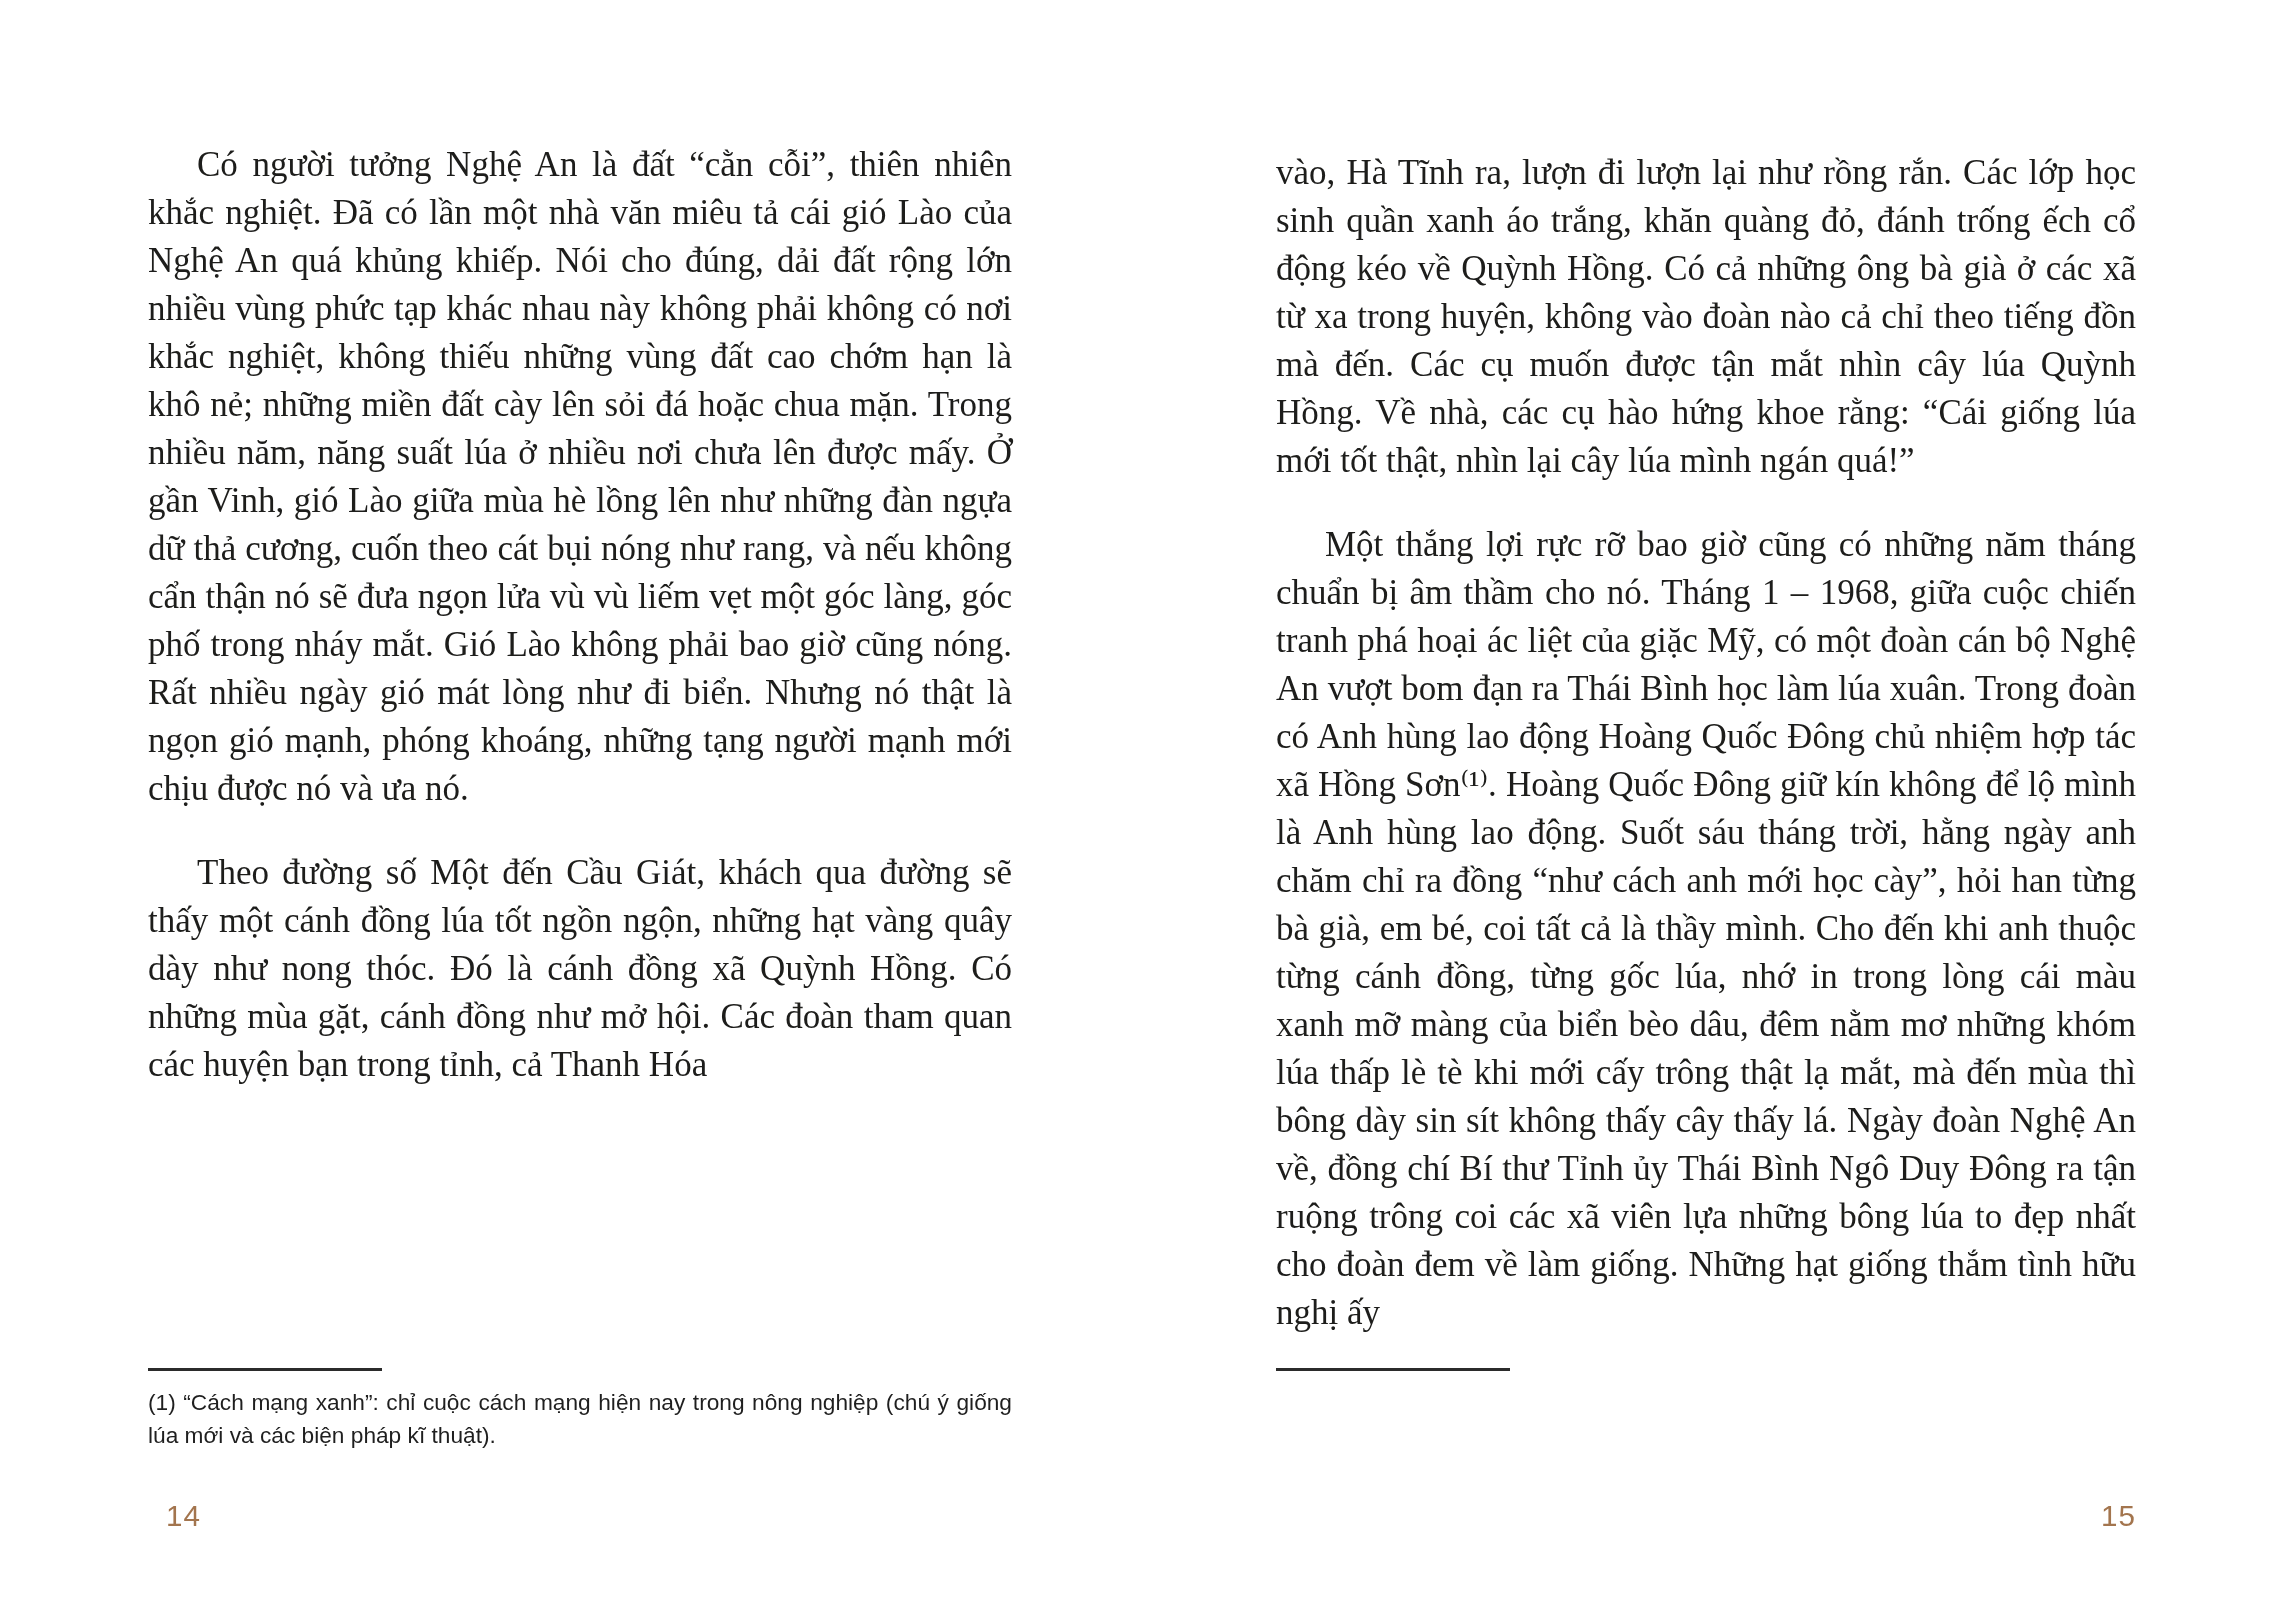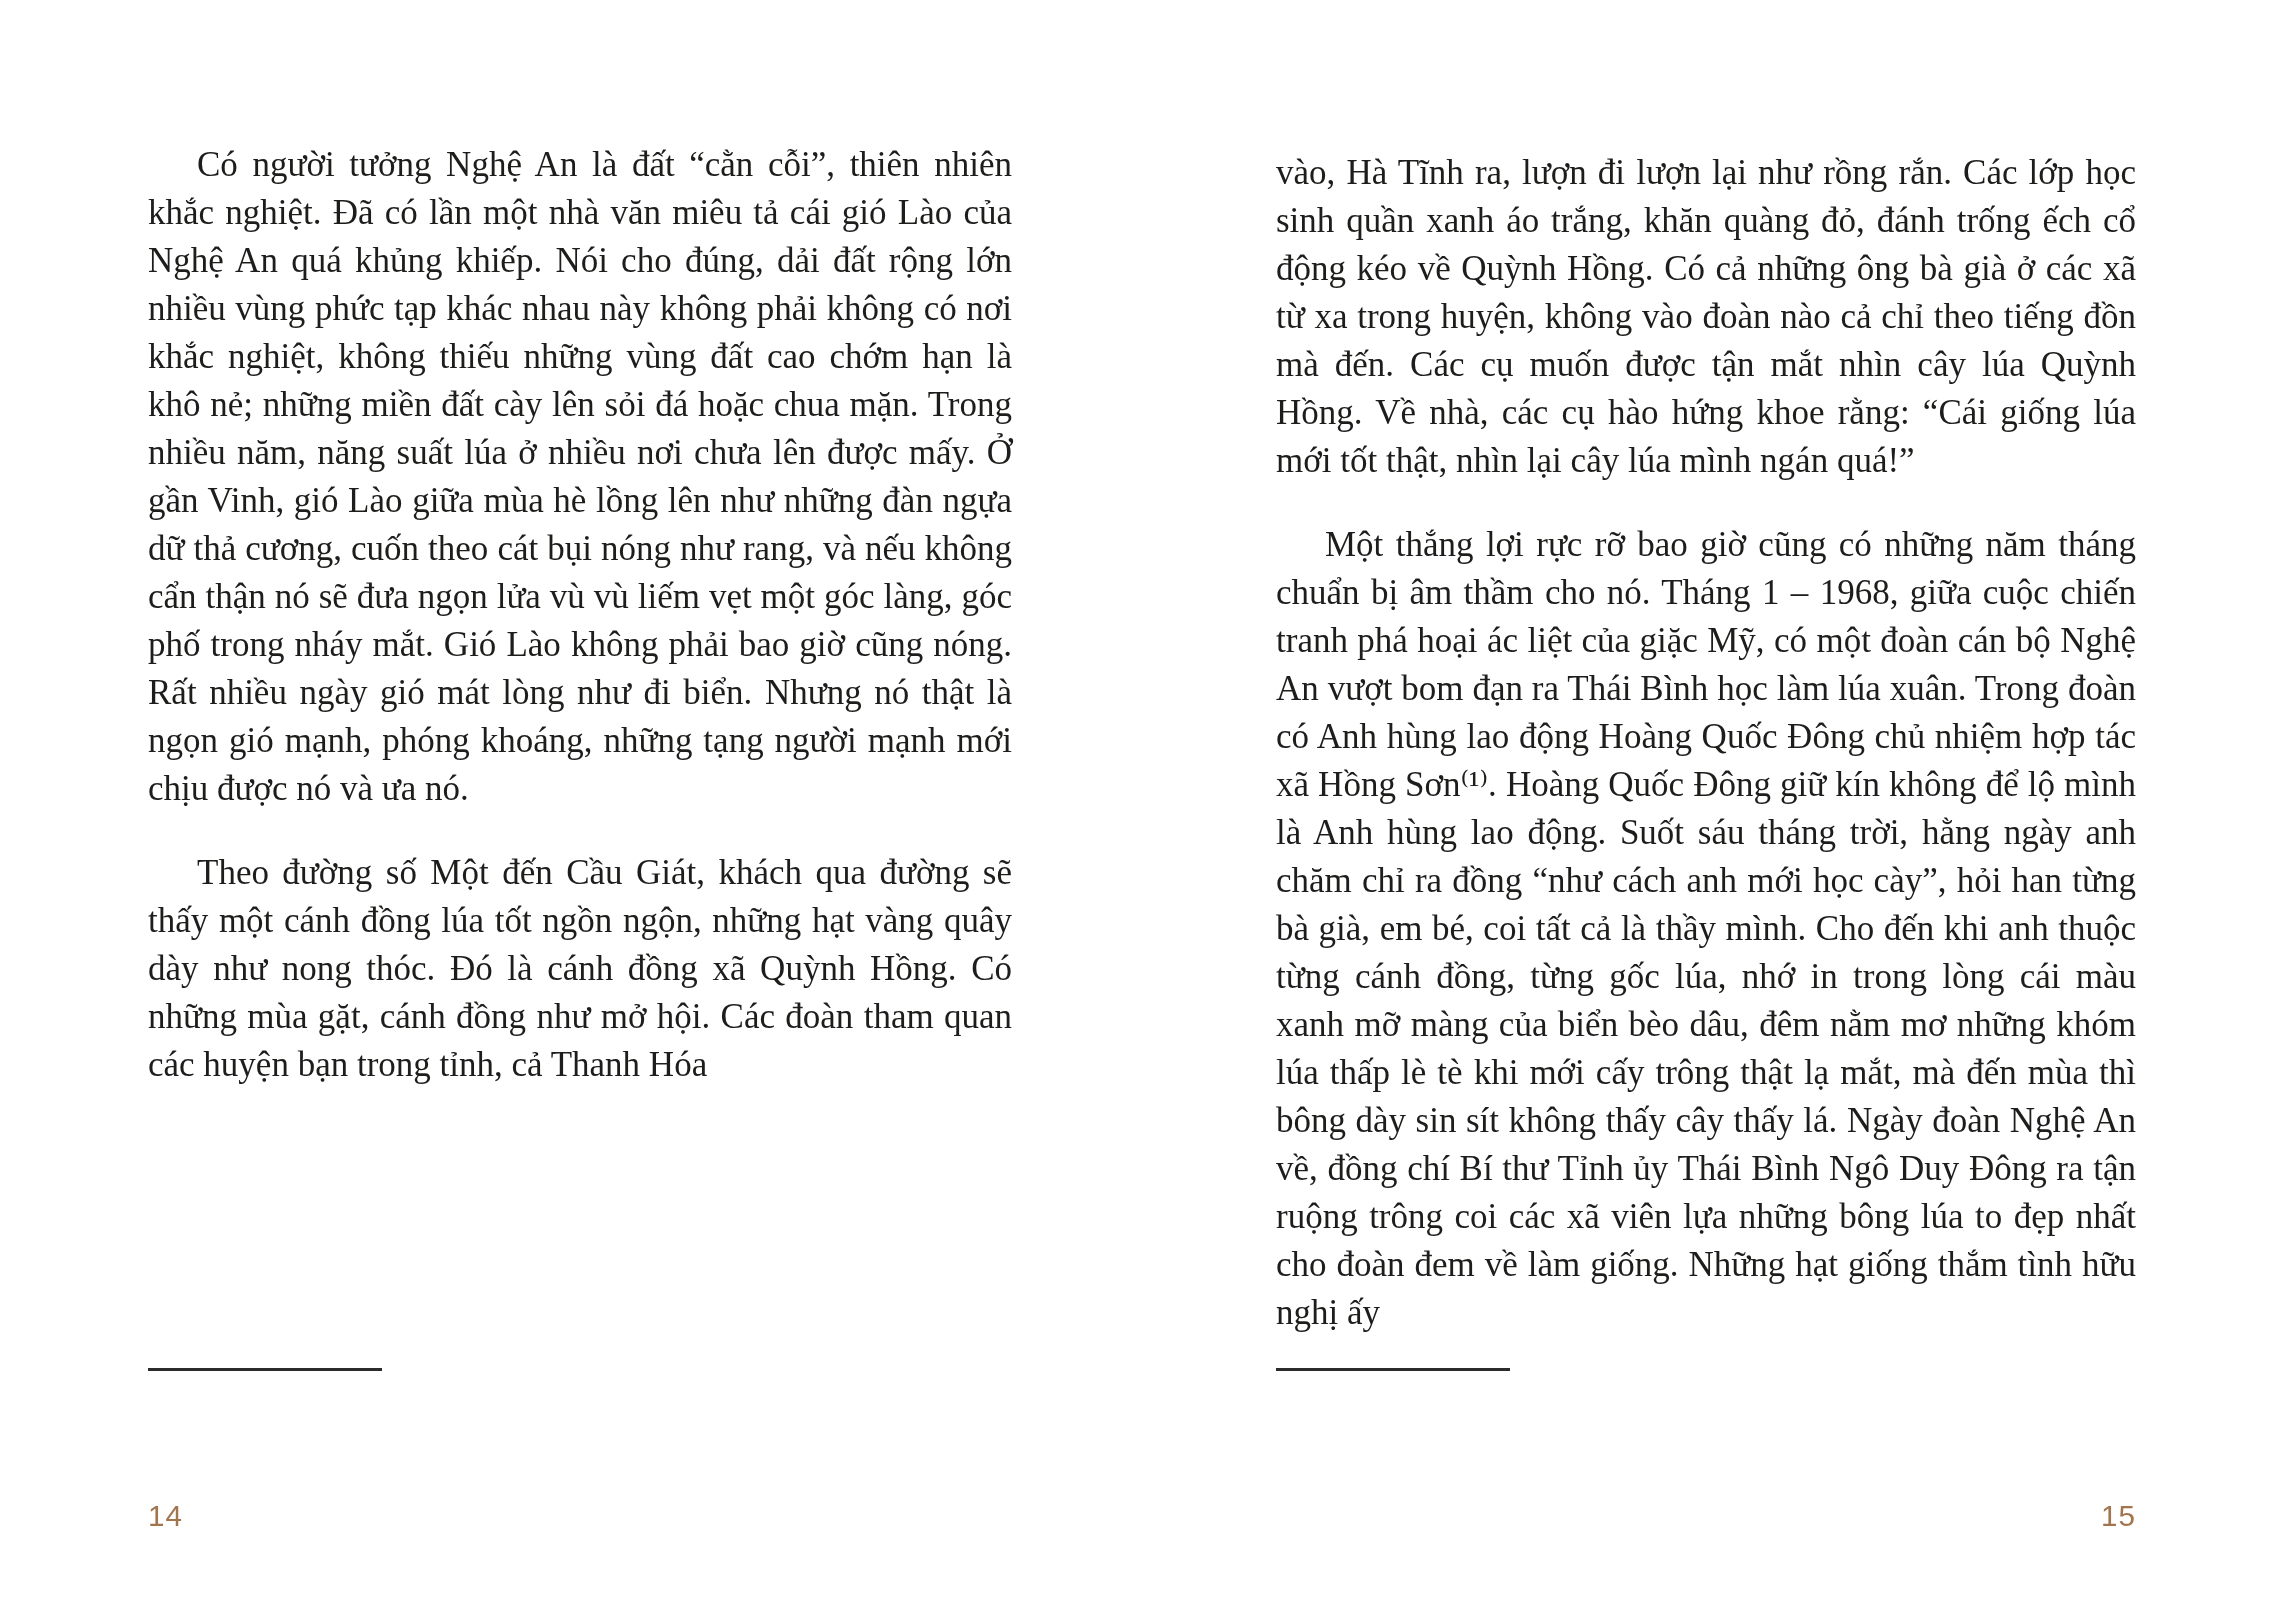--- a/index.html
+++ b/index.html
@@ -61,35 +61,37 @@
     color: #1f1f1f;
   }
 
   .page-number {
     position: absolute;
     top: 1499px;
     font-family: "Liberation Sans", "DejaVu Sans", sans-serif;
     font-size: 29.6px;
     letter-spacing: 1px;
     color: #a3754e;
+    margin-left: 18px;
   }
   .page-number--left  { left: 0; }
   .page-number--right { right: 0; text-align: center; }
 </style>
 </head>
 <body>
 
 <section class="page page--left">
   <div class="body-text">
     <p class="para">Có người tưởng Nghệ An là đất “cằn cỗi”, thiên nhiên khắc nghiệt. Đã có lần một nhà văn miêu tả cái gió Lào của Nghệ An quá khủng khiếp. Nói cho đúng, dải đất rộng lớn nhiều vùng phức tạp khác nhau này không phải không có nơi khắc nghiệt, không thiếu những vùng đất cao chớm hạn là khô nẻ; những miền đất cày lên sỏi đá hoặc chua mặn. Trong nhiều năm, năng suất lúa ở nhiều nơi chưa lên được mấy. Ở gần Vinh, gió Lào giữa mùa hè lồng lên như những đàn ngựa dữ thả cương, cuốn theo cát bụi nóng như rang, và nếu không cẩn thận nó sẽ đưa ngọn lửa vù vù liếm vẹt một góc làng, góc phố trong nháy mắt. Gió Lào không phải bao giờ cũng nóng. Rất nhiều ngày gió mát lòng như đi biển. Nhưng nó thật là ngọn gió mạnh, phóng khoáng, những tạng người mạnh mới chịu được nó và ưa nó.</p>
     <p class="para">Theo đường số Một đến Cầu Giát, khách qua đường sẽ thấy một cánh đồng lúa tốt ngồn ngộn, những hạt vàng quây dày như nong thóc. Đó là cánh đồng xã Quỳnh Hồng. Có những mùa gặt, cánh đồng như mở hội. Các đoàn tham quan các huyện bạn trong tỉnh, cả Thanh Hóa</p>
   </div>
 
   <div class="footnote-block">
     <div class="footnote-rule"></div>
+    <p class="footnote-text">(1) “Cách mạng xanh”: chỉ cuộc cách mạng hiện nay trong nông nghiệp (chú ý giống lúa mới và các biện pháp kĩ thuật).</p>
   </div>
 
   <div class="page-number page-number--left">14</div>
 </section>
 
 <section class="page page--right">
   <div class="body-text">
     <p class="para para--continuation">vào, Hà Tĩnh ra, lượn đi lượn lại như rồng rắn. Các lớp học sinh quần xanh áo trắng, khăn quàng đỏ, đánh trống ếch cổ động kéo về Quỳnh Hồng. Có cả những ông bà già ở các xã từ xa trong huyện, không vào đoàn nào cả chỉ theo tiếng đồn mà đến. Các cụ muốn được tận mắt nhìn cây lúa Quỳnh Hồng. Về nhà, các cụ hào hứng khoe rằng: “Cái giống lúa mới tốt thật, nhìn lại cây lúa mình ngán quá!”</p>
     <p class="para">Một thắng lợi rực rỡ bao giờ cũng có những năm tháng chuẩn bị âm thầm cho nó. Tháng 1 – 1968, giữa cuộc chiến tranh phá hoại ác liệt của giặc Mỹ, có một đoàn cán bộ Nghệ An vượt bom đạn ra Thái Bình học làm lúa xuân. Trong đoàn có Anh hùng lao động Hoàng Quốc Đông chủ nhiệm hợp tác xã Hồng Sơn⁽¹⁾. Hoàng Quốc Đông giữ kín không để lộ mình là Anh hùng lao động. Suốt sáu tháng trời, hằng ngày anh chăm chỉ ra đồng “như cách anh mới học cày”, hỏi han từng bà già, em bé, coi tất cả là thầy mình. Cho đến khi anh thuộc từng cánh đồng, từng gốc lúa, nhớ in trong lòng cái màu xanh mỡ màng của biển bèo dâu, đêm nằm mơ những khóm lúa thấp lè tè khi mới cấy trông thật lạ mắt, mà đến mùa thì bông dày sin sít không thấy cây thấy lá. Ngày đoàn Nghệ An về, đồng chí Bí thư Tỉnh ủy Thái Bình Ngô Duy Đông ra tận ruộng trông coi các xã viên lựa những bông lúa to đẹp nhất cho đoàn đem về làm giống. Những hạt giống thắm tình hữu nghị ấy</p>
   </div>

